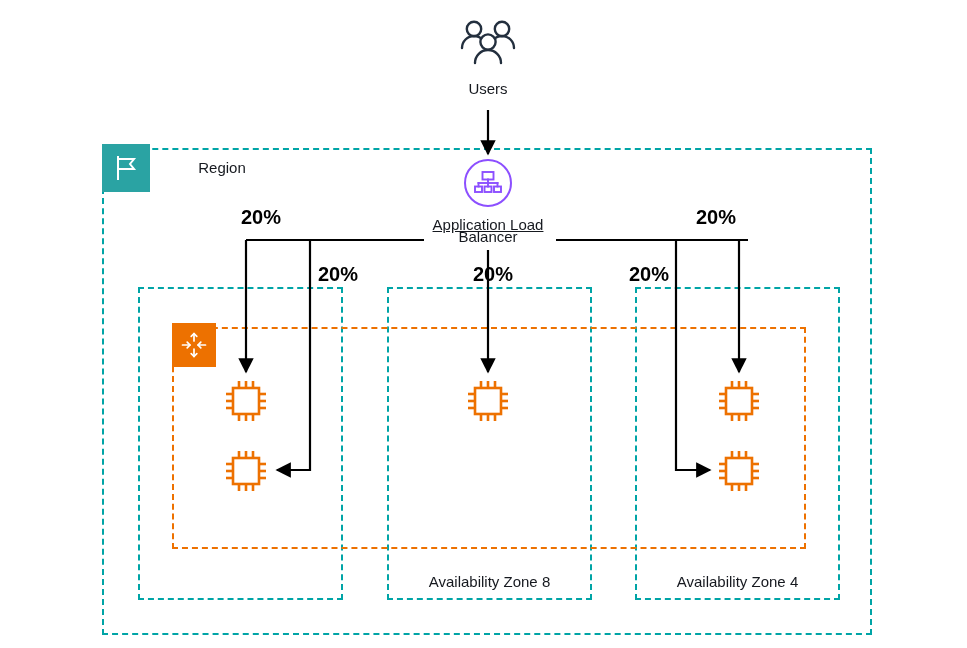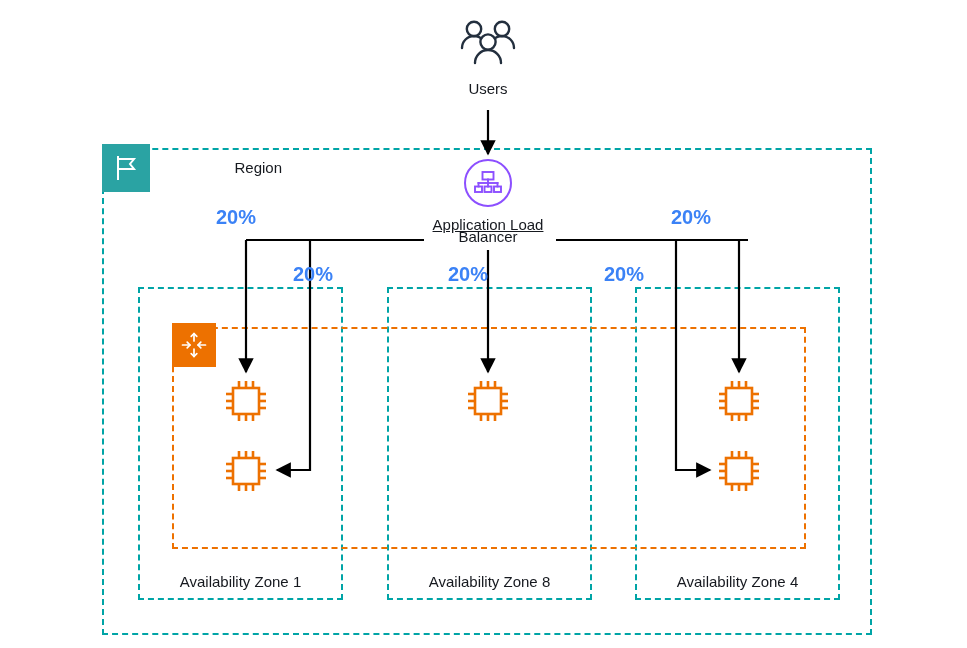--- a/index.html
+++ b/index.html
@@ -23,28 +23,28 @@
   .label {
     position: absolute;
     font-size: 15px;
     color: #16191f;
     text-align: center;
     line-height: 1.25;
     white-space: pre-line;
     user-select: none;
   }
   .label-users   { font-size: 15px; }
-  .label-region  { font-size: 15px; text-align: right; }
+  .label-region  { font-size: 15px; text-align: center; }
   .label-az      { font-size: 15px; }
   .pct {
     position: absolute;
     font-size: 20px;
     font-weight: bold;
-    color: #3b82f6;
-    text-align: left;
+    color: #000000;
+    text-align: center;
     user-select: none;
   }
 
   
   .region-box {
     position: absolute;
     border: 2px dashed #00a4a6;
     box-sizing: border-box;
     background: transparent;
   }
@@ -315,19 +315,18 @@
   <div class="pct" style="left:216px; top:206px; width:90px;">20%</div>
 
   <div class="pct" style="left:293px; top:263px; width:90px;">20%</div>
 
   <div class="pct" style="left:448px; top:263px; width:90px;">20%</div>
 
   <div class="pct" style="left:604px; top:263px; width:90px;">20%</div>
 
   <div class="pct" style="left:671px; top:206px; width:90px;">20%</div>
 
-  <div class="label label-az" style="left:138px; top:573px; width:205px;">Availability Zone 1</div>
 
   <div class="label label-az" style="left:387px; top:573px; width:205px;">Availability Zone 8</div>
 
   <div class="label label-az" style="left:635px; top:573px; width:205px;">Availability Zone 4</div>
 
 </div>
 
 </body></html>

